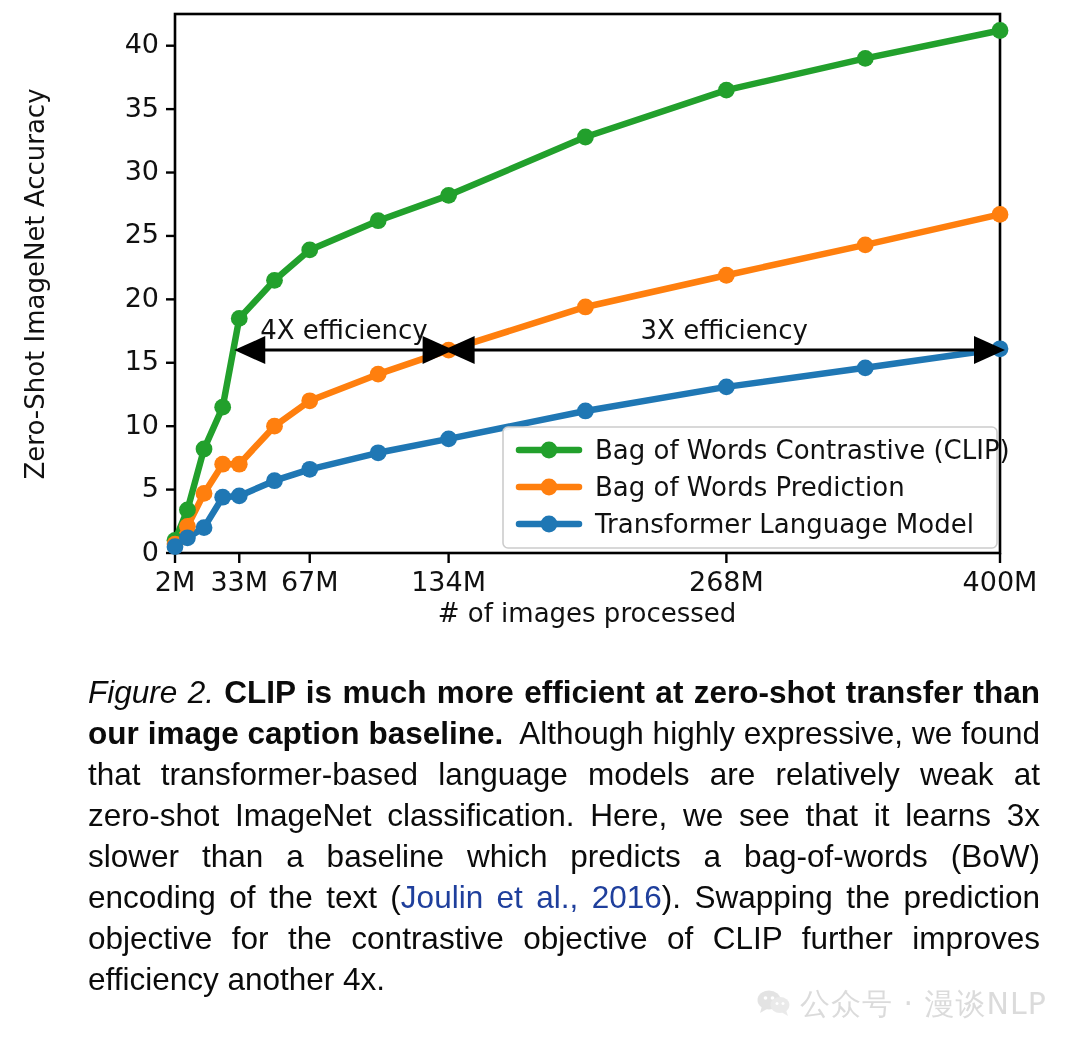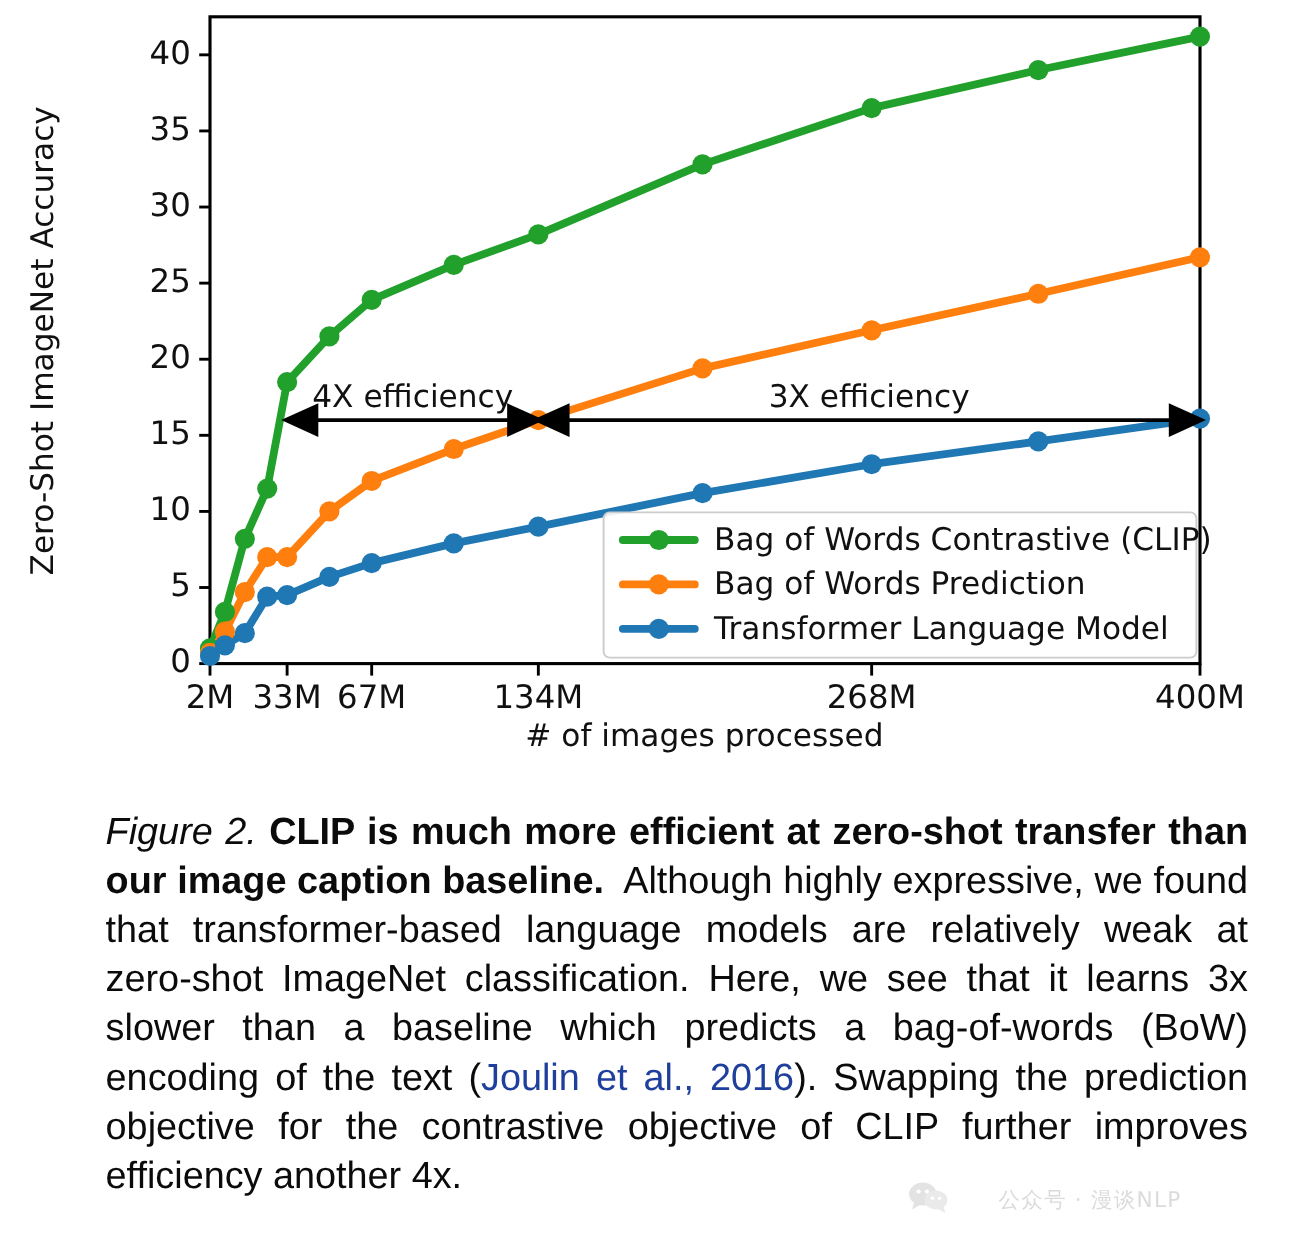--- a/index.html
+++ b/index.html
@@ -39,21 +39,21 @@
   #caption .cite{color:#1f3f9c;}
 
   
   #watermark{
     position:absolute;left:757px;top:984px;
     display:flex;align-items:center;gap:9px;
     opacity:.5;pointer-events:none;
   }
   #watermark .wm-text{
     font-family:"DejaVu Sans",sans-serif;
-    font-size:18px;color:#b8b8b8;letter-spacing:1px;white-space:nowrap;margin-left:32px;
+    font-size:30px;color:#b8b8b8;letter-spacing:1px;white-space:nowrap;
   }
   #watermark .wm-icon{display:block;}
 </style>
 </head>
 <body>
 
 <div id="page">
 
   <div id="figure">
     <svg width="1080" height="650" viewBox="0 0 1080 650">

